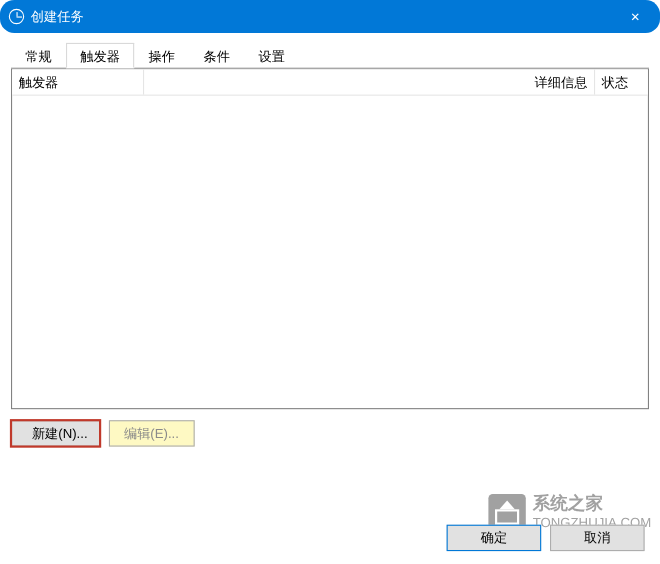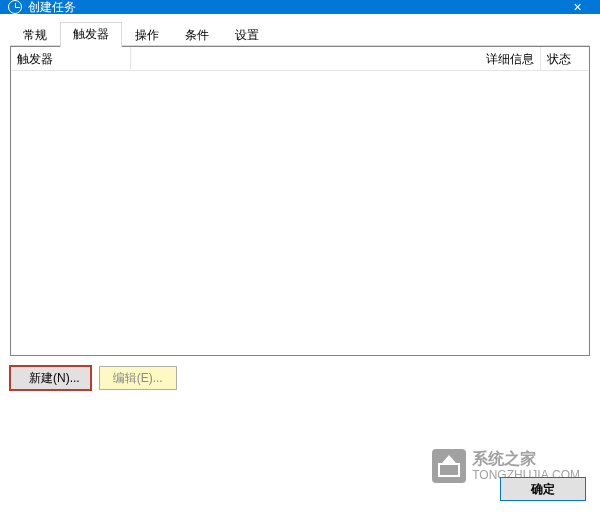--- a/index.html
+++ b/index.html
@@ -7,27 +7,28 @@
   body {
     width: 600px;
     height: 513px;
     font-family: "Microsoft YaHei", "SimSun", sans-serif;
     font-size: 12px;
     background: #fff;
     overflow: hidden;
     position: relative;
   }
   .titlebar {
-    height: 14px;
+    height: 30px;
     background: #0178d7;
     color: #fff;
     display: flex;
     align-items: center;
     padding: 0 0 0 8px;
     font-size: 12px;
+    border-radius: 13px;
   }
   .titlebar .icon {
     width: 14px;
     height: 14px;
     border: 1px solid #fff;
     border-radius: 50%;
     margin-right: 6px;
     position: relative;
     display: inline-block;
   }
@@ -59,21 +60,20 @@
     cursor: default;
   }
   .content {
     padding: 8px 10px 10px 10px;
   }
   .tabs {
     display: flex;
     border-bottom: 1px solid #d9d9d9;
     height: 24px;
     position: relative;
-    align-items: center;
   }
   .tab {
     padding: 3px 12px;
     border: 1px solid transparent;
     border-bottom: none;
     cursor: default;
     font-size: 12px;
     color: #000;
     position: relative;
     top: 1px;
@@ -143,29 +143,28 @@
   .bottom-row {
     position: absolute;
     right: 14px;
     bottom: 12px;
     display: flex;
     gap: 8px;
   }
   .bottom-row .btn {
     min-width: 86px;
     background: #e1e1e1;
-    font-weight: bold;
   }
   .bottom-row .btn.default {
     border: 1px solid #0178d7;
     background: #e1e1e1;
   }
   .watermark {
     position: absolute;
-    right: 20px;
+    right: 8px;
     bottom: 30px;
     display: flex;
     align-items: center;
     gap: 6px;
     opacity: 0.65;
     pointer-events: none;
   }
   .watermark .wm-icon {
     width: 34px;
     height: 34px;
@@ -248,13 +247,16 @@
   <div class="wm-text">
     <span class="big">系统之家</span>
     <span>TONGZHUJIA.COM</span>
   </div>
 </div>
 
 <div class="bottom-row">
   <button class="btn default">
       <span>确定</span>
     </button>
+  <button class="btn">
+      <span>取消</span>
+    </button>
 </div>
 
 </body></html>

